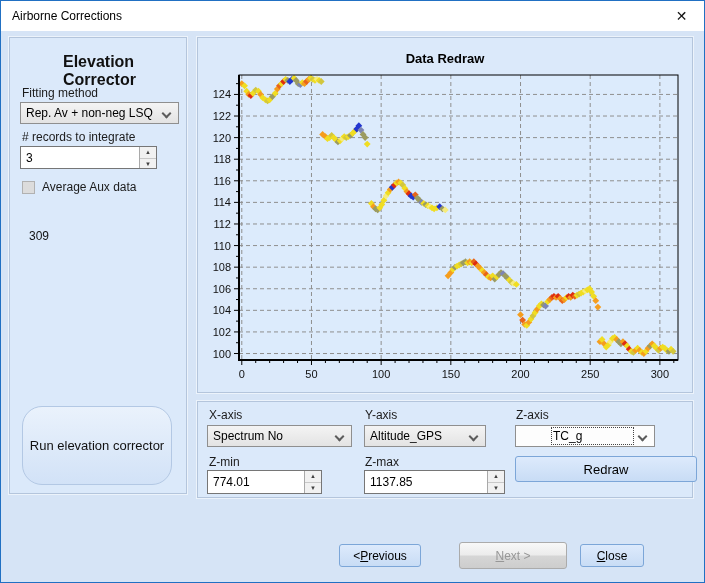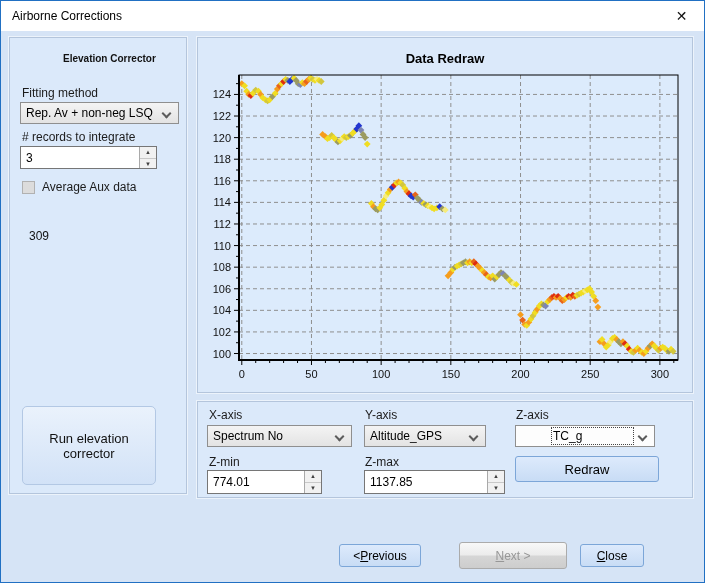--- a/index.html
+++ b/index.html
@@ -12,21 +12,21 @@
   .close-btn { position:absolute; right:0; top:0; width:45px; height:30px; text-align:center;
                line-height:30px; font-size:14px; color:#111; cursor:pointer; }
   .client { position:absolute; left:0; top:30px; right:0; bottom:0; background:#d6e4f6; }
 
   .panel { position:absolute; background:#dbe9fa; border:1px solid #b4c5dc;
            box-shadow:0 0 0 1px rgba(255,255,255,.55); }
   .left-panel   { left:8px;   top:6px;   width:178px; height:457px; }
   .chart-panel  { left:196px; top:6px;   width:496px; height:356px; }
   .controls-panel{ left:196px; top:370px; width:496px; height:97px; }
 
-  .group-title { position:absolute; left:12px; top:15px; font-size:10px; font-weight:bold; color:#111;padding-left:41px; }
+  .group-title { position:absolute; left:12px; top:15px; font-size:16px; font-weight:bold; color:#111;padding-left:41px; }
   .lbl { position:absolute; font-size:12px; color:#1b1b1b; white-space:nowrap; }
 
   .combo { position:absolute; height:22px; border:1px solid #8f8f8f;
            background:linear-gradient(#f4f4f4,#e3e3e3); cursor:default;padding-left:16px; }
   .combo .combo-text { position:absolute; left:5px; right:22px; top:3px; font-size:12px; color:#000;
                        white-space:nowrap; overflow:hidden; }
   .combo .chev { position:absolute; right:8px; top:7px; width:7px; height:7px;
                  border-right:2px solid #5c5c5c; border-bottom:2px solid #5c5c5c;
                  transform:rotate(45deg); }
   .combo.focused { background:#fdfdfd; }
@@ -92,21 +92,21 @@
         </span>
       </div>
 
       <div class="checkbox-row" style="left:12px; top:142px;">
         <span class="checkbox-box"></span>
         <span class="lbl" style="position:static;">Average Aux data</span>
       </div>
 
       <div class="count-text" style="left:19px; top:191px;">309</div>
 
-      <button class="big-btn" style="left:12px; top:368px; width:134px; height:79px;">Run elevation corrector</button>
+      <button class="big-btn" style="left:12px; top:368px; width:150px; height:79px;border-radius:20px;">Run elevation corrector</button>
     </div>
 
     <div class="panel chart-panel">
       <div class="chart-title">Data Redraw</div>
       <svg id="plot" width="488" height="320">
           <rect x="37" y="7" width="439" height="285" fill="#dcebfc"></rect>
           <line x1="39.787301587301585" y1="7" x2="39.787301587301585" y2="292" stroke="#8f8f8f" stroke-width="1" stroke-dasharray="4 3"></line>
           <line x1="109.46984126984127" y1="7" x2="109.46984126984127" y2="292" stroke="#8f8f8f" stroke-width="1" stroke-dasharray="4 3"></line>
           <line x1="179.15238095238095" y1="7" x2="179.15238095238095" y2="292" stroke="#8f8f8f" stroke-width="1" stroke-dasharray="4 3"></line>
           <line x1="248.83492063492065" y1="7" x2="248.83492063492065" y2="292" stroke="#8f8f8f" stroke-width="1" stroke-dasharray="4 3"></line>
@@ -440,21 +440,21 @@
         </span>
       </div>
       <div class="spin" style="left:166px; top:68px; width:141px; height:24px;">
         <span class="spin-value">1137.85</span>
         <span class="spin-col">
           <span class="spin-up">▲</span>
           <span class="spin-down">▼</span>
         </span>
       </div>
 
-      <button class="blue-btn" style="left:317px; top:54px; width:144px; height:26px; font-size:13px;">Redraw</button>
+      <button class="blue-btn" style="left:317px; top:54px; width:182px; height:26px; font-size:13px;">Redraw</button>
     </div>
 
     <button class="blue-btn" style="left:338px; top:513px; width:82px; height:23px;">
       <span>&lt; </span>
         <span class="mnemonic">P</span>
         <span>revious</span>
     </button>
     <button class="disabled-btn" style="left:458px; top:511px; width:108px; height:27px;">
       <span></span>
         <span class="mnemonic">N</span>

